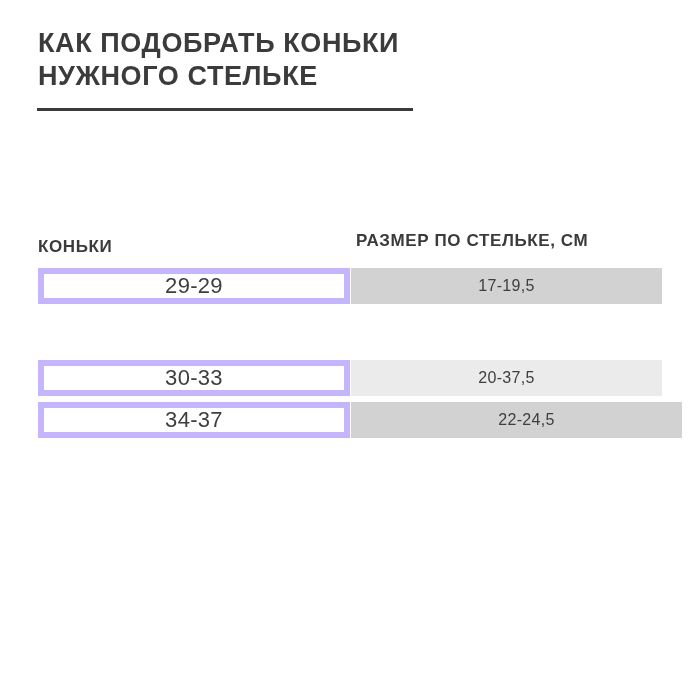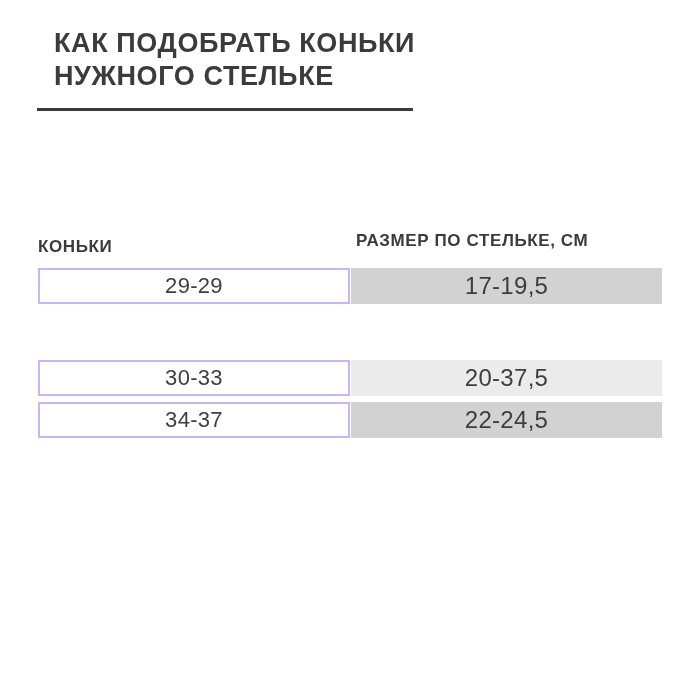--- a/index.html
+++ b/index.html
@@ -11,21 +11,21 @@
     position: relative;
     width: 700px;
     height: 700px;
     background: #ffffff;
     overflow: hidden;
     font-family: "Liberation Sans", sans-serif;
     color: #3b3b3b;
   }
   .title {
     position: absolute;
-    left: 54px;
+    left: 38px;
     top: 27px;
     font-size: 27px;
     font-weight: bold;
     line-height: 33px;
     letter-spacing: 0.6px;
     color: #3b3b3b;
     white-space: nowrap;
   }
   .title-rule {
     position: absolute;
@@ -44,38 +44,38 @@
     white-space: nowrap;
   }
   .col-header-size   { left: 38px;  top: 237px; }
   .col-header-insole { left: 356px; top: 231px; }
   .row-size-cell {
     position: absolute;
     left: 38px;
     width: 312px;
     height: 36px;
     box-sizing: border-box;
-    border: 2px solid #c4b5fd;
+    border: 6px solid #c4b5fd;
     background: #ffffff;
     display: flex;
     align-items: center;
     justify-content: center;
     font-size: 22px;
     color: #3e3e3e;
     letter-spacing: 0.3px;
   }
   .row-insole-cell {
     position: absolute;
     left: 351px;
     width: 311px;
     height: 36px;
     display: flex;
     align-items: center;
     justify-content: center;
-    font-size: 24px;
+    font-size: 16px;
     color: #3e3e3e;
     letter-spacing: 0.3px;
   }
   .r0 { top: 268px; }
   .r1 { top: 336px; margin-top: 24px; }
   .r2 { top: 402px; }
 </style>
 </head>
 <body>
 
@@ -92,15 +92,15 @@
 
   <div class="col-header col-header-insole">РАЗМЕР ПО СТЕЛЬКЕ, СМ</div>
 
   <div class="row-size-cell r0">29-29</div>
   <div class="row-insole-cell r0" style="background-color: rgb(210, 210, 210);">17-19,5</div>
 
   <div class="row-size-cell r1">30-33</div>
   <div class="row-insole-cell r1" style="background-color: rgb(235, 235, 235);">20-37,5</div>
 
   <div class="row-size-cell r2">34-37</div>
-  <div class="row-insole-cell r2" style="background-color: rgb(210, 210, 210);">22-24,5</div>
+  <div class="row-insole-cell r2" style="background-color: rgb(210, 210, 210); padding-left: 20px;">22-24,5</div>
 
 </div>
 
 </body></html>

